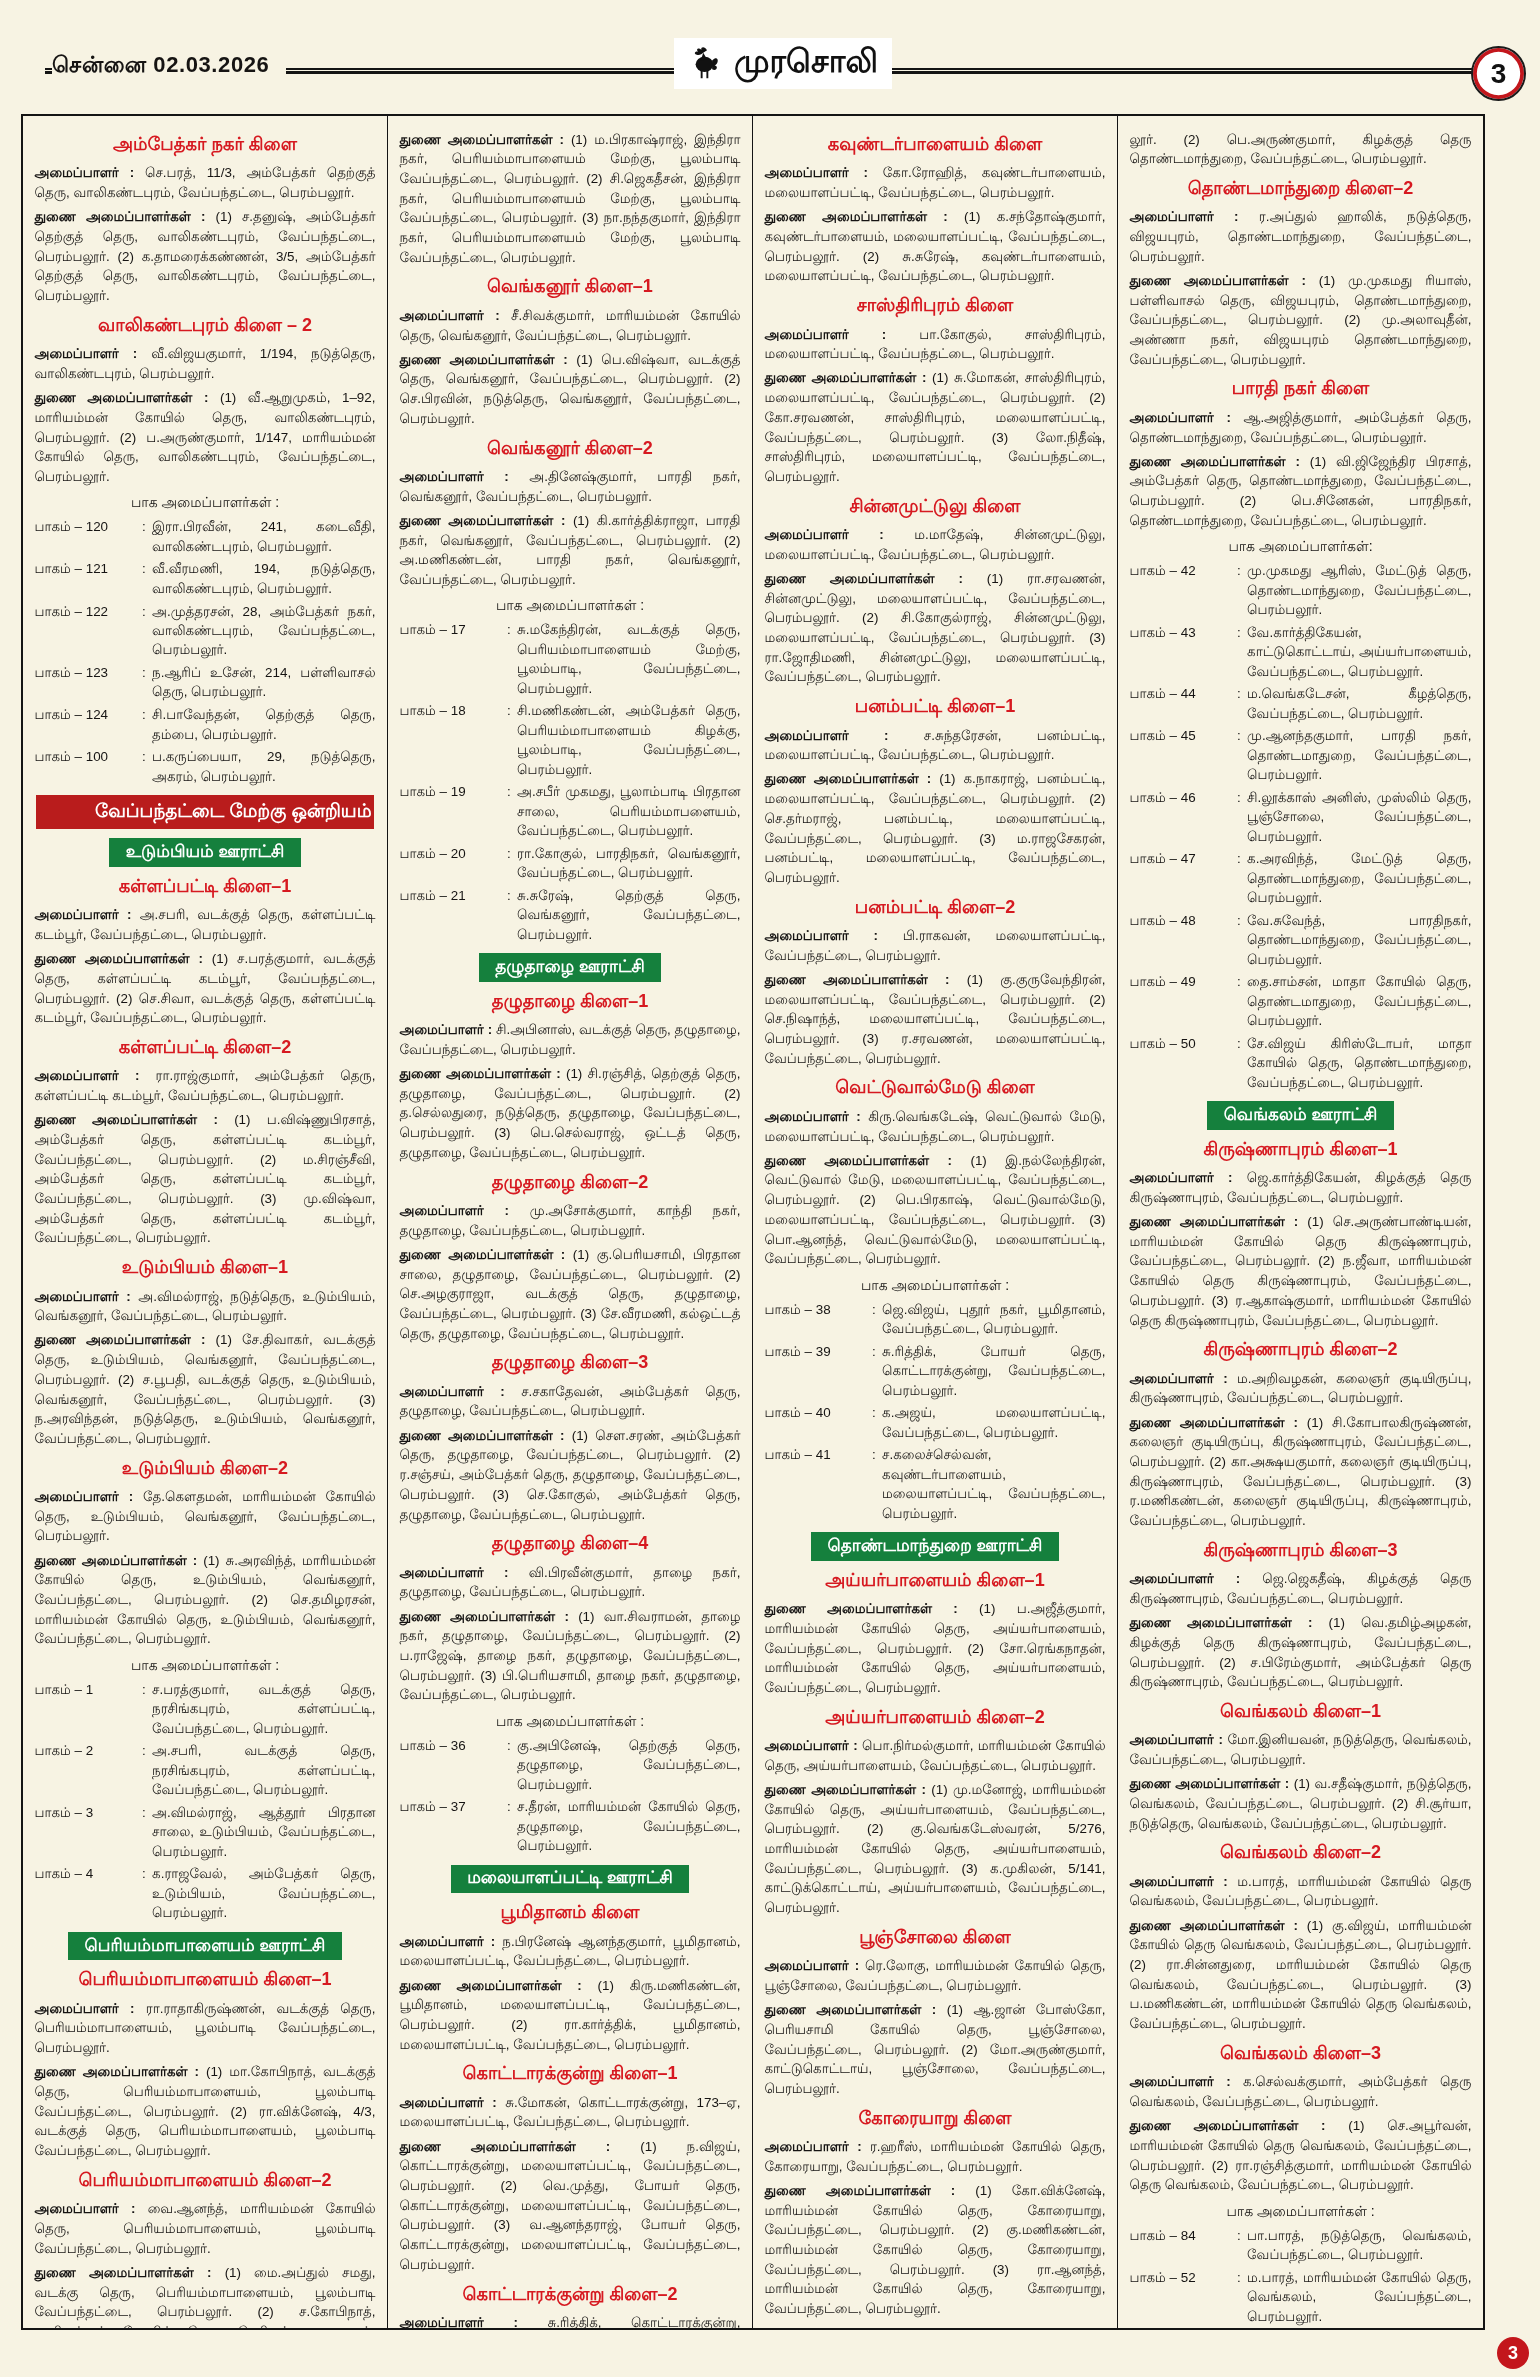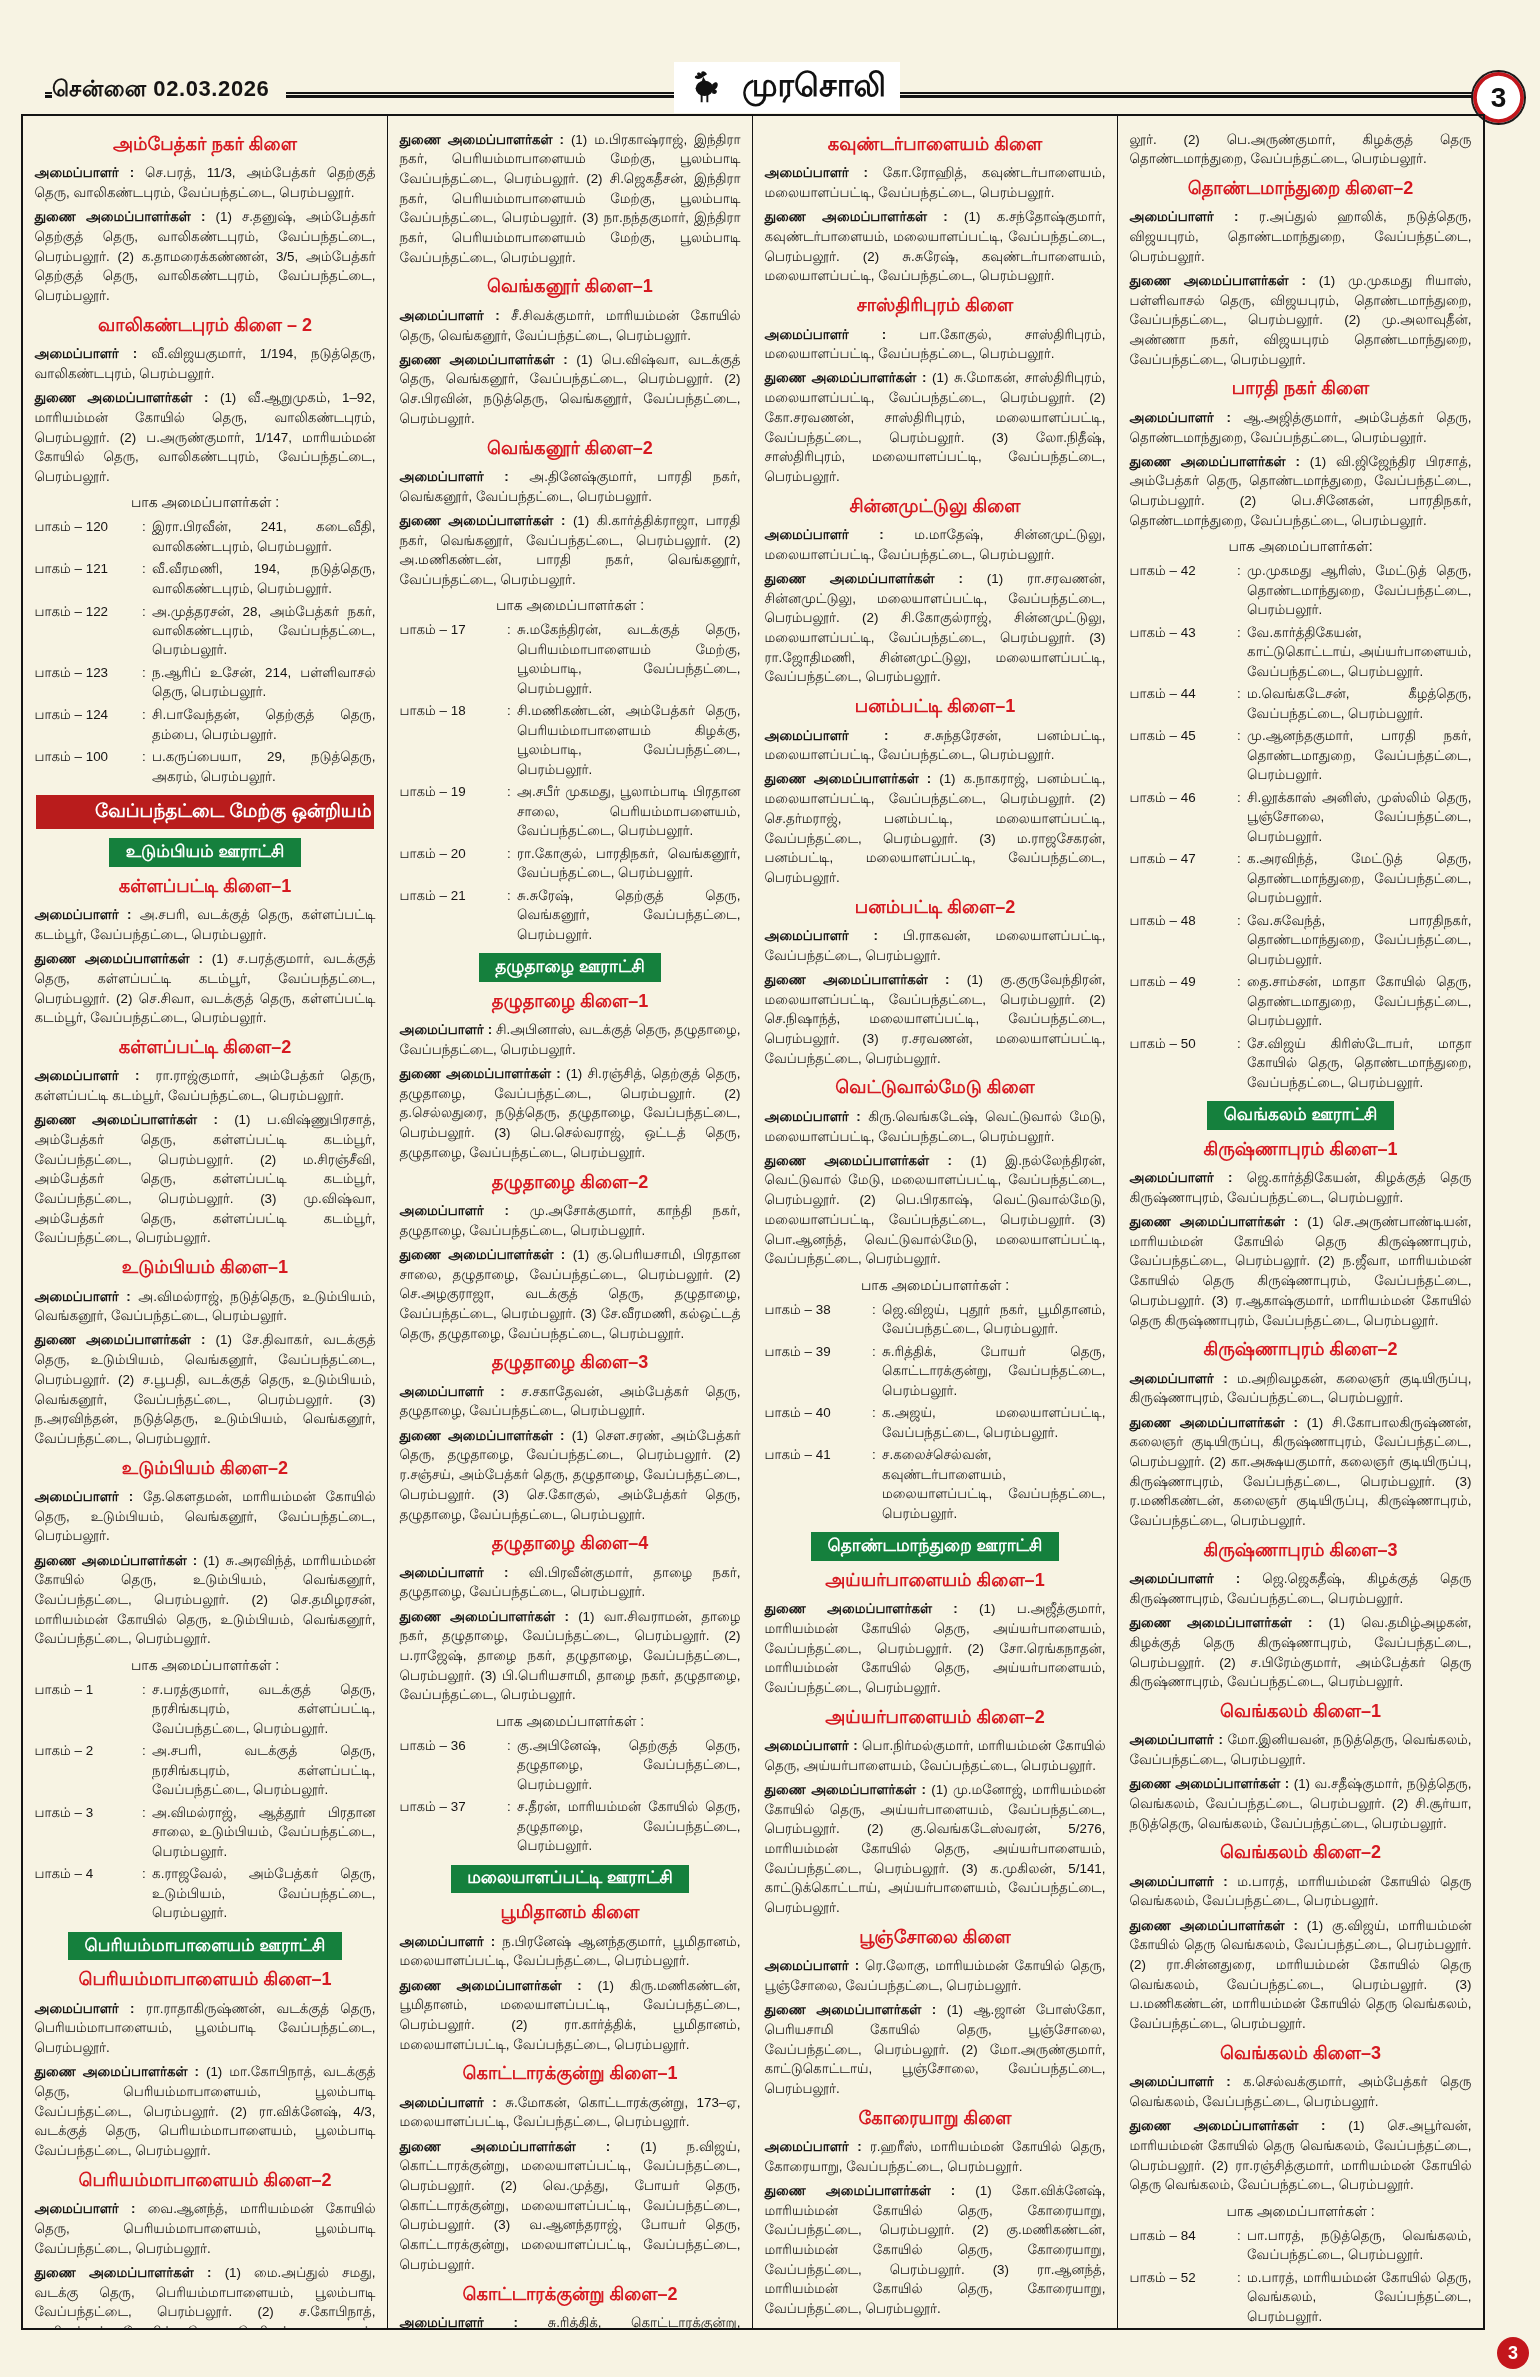--- a/index.html
+++ b/index.html
@@ -3,27 +3,27 @@
 <meta charset="utf-8">
 <style>
   html,body{margin:0;padding:0;}
   body{
     width:1541px;height:2377px;position:relative;
     background:#f7f3e3;
     font-family:"Liberation Sans","DejaVu Sans",sans-serif;
     color:#161413;
   }
   
-  .mast{position:absolute;left:0;top:0;width:1541px;height:114px;margin-top:24px;}
+  .mast{position:absolute;left:0;top:0;width:1541px;height:114px;}
   .rule{position:absolute;left:45px;top:68px;width:1430px;height:5.7px;
         background:linear-gradient(#141414 0 1.9px,#f7f3e3 1.9px 3.2px,#141414 3.2px 5.7px);}
   .dateline{position:absolute;left:52px;top:52px;background:#f7f3e3;padding:0 16.6px 0 0;
         font-size:22px;font-weight:bold;letter-spacing:0.6px;}
   .logoBox{position:absolute;left:674px;top:38px;background:#ffffff;padding:5.1px 14px;
-        display:flex;align-items:center;gap:21px;}
+        display:flex;align-items:center;gap:13px;}
   .logoBox .mastTitle{font-size:32px;font-weight:bold;color:#111;}
   .badgeTop{position:absolute;left:1471px;top:46px;width:51px;height:51px;border-radius:50%;
         background:#fff;border:2.6px solid #1a1a1a;box-shadow:inset 0 0 0 3.8px #c3161c;
         display:flex;align-items:center;justify-content:center;
         font-size:28px;font-weight:bold;color:#111;}
   .badgeBottom{position:absolute;left:1497px;top:2337px;width:32px;height:32px;border-radius:50%;
         background:#c3161c;display:flex;align-items:center;justify-content:center;
         font-size:18px;font-weight:bold;color:#fff;}
   
   .box{position:absolute;left:21px;top:114px;width:1464px;height:2216px;

